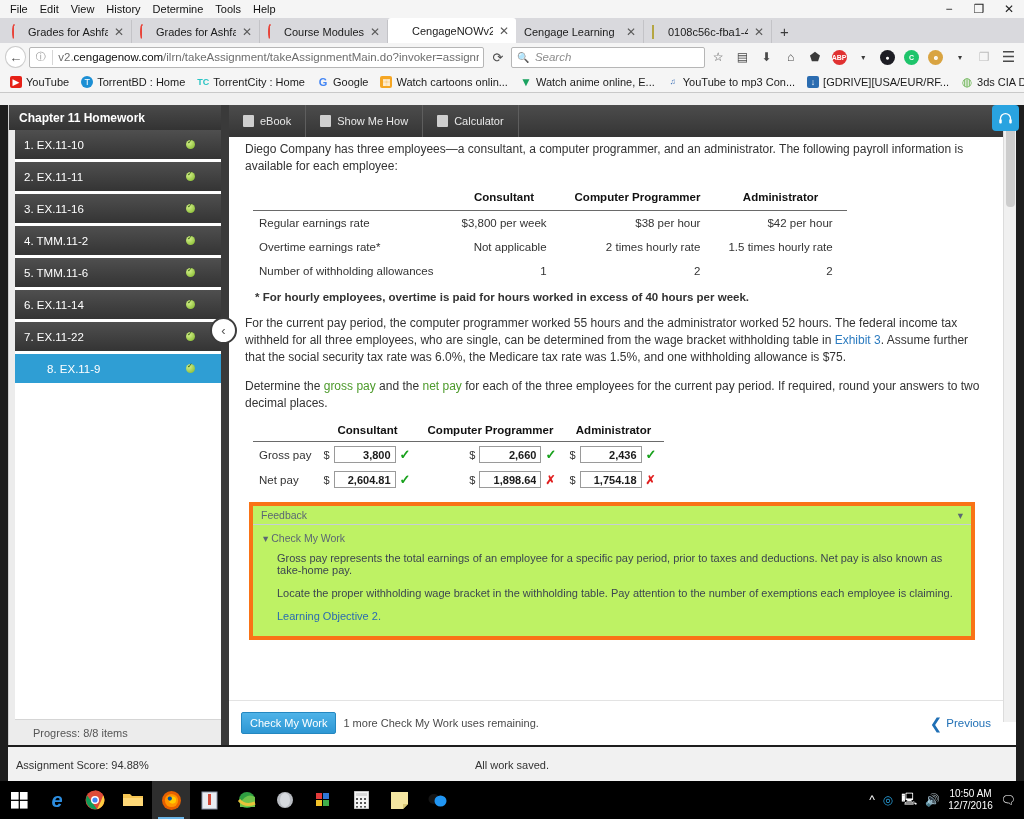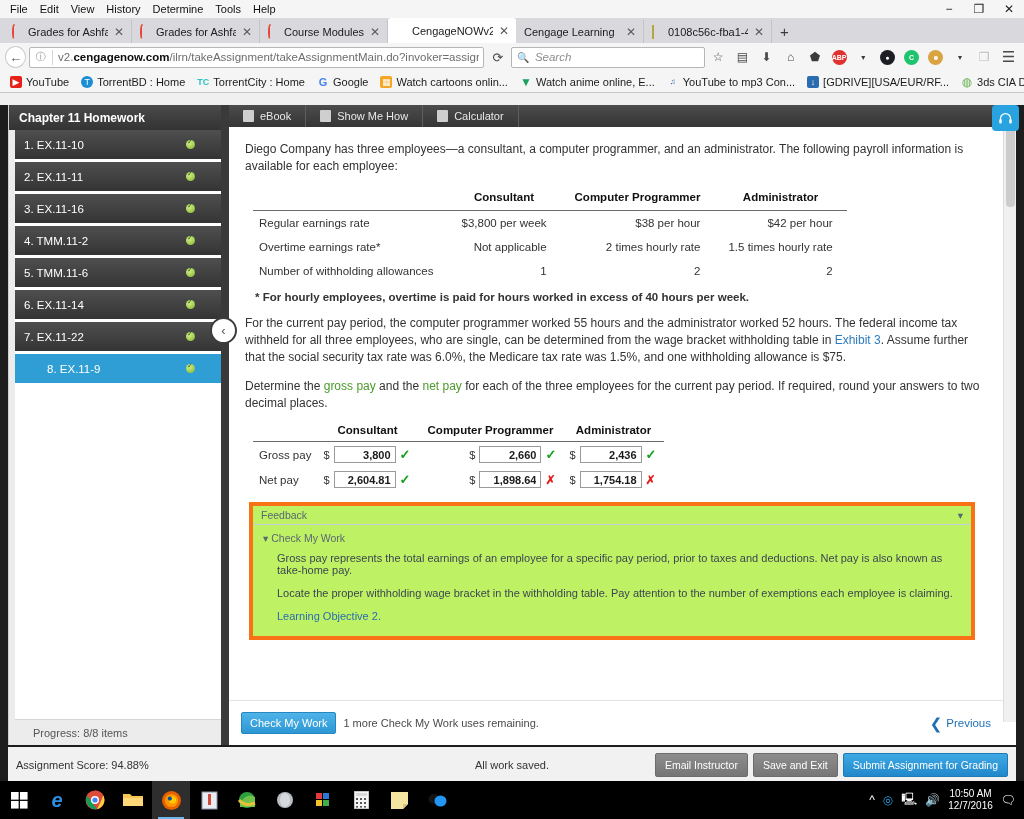--- a/index.html
+++ b/index.html
@@ -40,21 +40,21 @@
   .fav-doc { width:11px;height:11px;background:#f0e68c;border:1px solid #b5a642; }
   .tab-newbtn { font-size:15px; color:#3b3b3b; padding:0 8px; line-height:23px; }
 
   .ff-navbar { height:28px; background:#f5f5f5; display:flex; align-items:center; gap:3px; padding:0 5px; }
   .navbtn { width:22px;height:22px;display:flex;align-items:center;justify-content:center;font-size:13px;color:#4b4b4b; }
   .urlbox { flex:1 1 auto; height:21px; background:#fff; border:1px solid #b6b6b6; border-radius:2px;
             display:flex; align-items:center; padding:0 4px; gap:5px; max-width:455px; }
   .urlbox .ident { font-size:10px;color:#8d8d8d;width:13px;text-align:center; }
   .urlsep { width:1px;height:15px;background:#d6d6d6; }
   .urltext { font-size:11.5px; color:#6d6d6d; white-space:nowrap; overflow:hidden; }
-  .urltext b { color:#0c0c0c; font-weight:700; }
+  .urltext b { color:#0c0c0c; font-weight:400; }
   .searchbox { width:200px; height:21px; background:#fff; border:1px solid #b6b6b6; border-radius:2px;
                display:flex; align-items:center; padding:0 5px; gap:5px; }
   .searchbox .sicon { font-size:10px; color:#6f6f6f; }
   .searchbox .sph { font-size:11.5px; color:#8b8b8b; font-style:italic; }
   .ico-sq { width:22px;height:22px;display:flex;align-items:center;justify-content:center;font-size:12px;color:#4a4a4a; }
   .dot-icon { width:15px;height:15px;border-radius:50%; display:flex;align-items:center;justify-content:center;
               font-size:7px;color:#fff;font-weight:bold; }
 
   .ff-bookmarks { height:22px; background:#f5f5f5; display:flex; align-items:center; gap:2px; padding:0 5px;
                   border-bottom:1px solid #c9c9c9; overflow:hidden; }
@@ -80,21 +80,21 @@
   .sb-check::after { content:"✓"; position:absolute; left:1px; top:-2px; font-size:7px; color:#2f5b0a; }
   .sb-progress { position:absolute; bottom:0; left:6px; right:0; height:26px; background:#ececec;
                  display:flex; align-items:center; padding-left:18px; font-size:11px; color:#555;
                  border-top:1px solid #d5d5d5; }
   .collapse-btn { position:absolute; left:210px; top:212px; width:27px; height:27px; border-radius:50%;
                   background:#fff; border:2px solid #3c3c3c; display:flex; align-items:center;
                   justify-content:center; font-size:13px; color:#555; z-index:20; }
 
   
   .main { position:absolute; left:229px; top:0; width:787px; height:640px; background:#fff; }
-  .tabsbar { height:22px; background:linear-gradient(#4c4c4c,#353535); display:flex; align-items:stretch;text-align:center; }
+  .tabsbar { height:32px; background:linear-gradient(#4c4c4c,#353535); display:flex; align-items:stretch;text-align:center; }
   .ctab { display:flex; align-items:center; gap:6px; padding:0 14px; font-size:11px; color:#e8e8e8;
           border-right:1px solid #5e5e5e; }
   .ctab .cicon { width:11px;height:12px; background:#cfcfcf; border-radius:1px; display:block; }
   .support-btn { position:absolute; right:5px; top:0px; width:27px; height:26px; background:#29a3e0;
                  border-radius:4px; display:flex; align-items:center; justify-content:center;
                  color:#fff; font-size:14px; z-index:15; }
 
   .scrollcol { position:absolute; right:0; top:22px; width:13px; height:595px; background:#f0f0f0; border-left:1px solid #dcdcdc; }
   .scrollthumb { position:absolute; left:2px; top:0; width:9px; height:80px; background:#cdcdcd; border-radius:4px; }
 
@@ -479,25 +479,20 @@
       <svg width="15" height="15" viewBox="0 0 24 24" fill="none" stroke="#ffffff" stroke-width="2">
         <path d="M4 14v-2a8 8 0 0 1 16 0v2"></path>
         <rect x="2" y="13" width="4" height="7" rx="1.5" fill="#fff" stroke="none"></rect>
         <rect x="18" y="13" width="4" height="7" rx="1.5" fill="#fff" stroke="none"></rect>
       </svg>
     </div>
 
     <div class="assignbar">
       <span class="as-score">Assignment Score: 94.88%</span>
       <span class="as-saved">All work saved.</span>
-      <span class="as-btns">
-        <button class="gbtn">Email Instructor</button>
-        <button class="gbtn">Save and Exit</button>
-        <button class="bbtn">Submit Assignment for Grading</button>
-      </span>
     </div>
   </div>
 
   <div class="taskbar">
     <div class="tb-icons">
       <div class="tbi">
         <svg width="17" height="17" viewBox="0 0 20 20">
             <rect x="0" y="0" width="9" height="9" fill="#fff"></rect>
             <rect x="10.5" y="0" width="9" height="9" fill="#fff"></rect>
             <rect x="0" y="10.5" width="9" height="9" fill="#fff"></rect>

